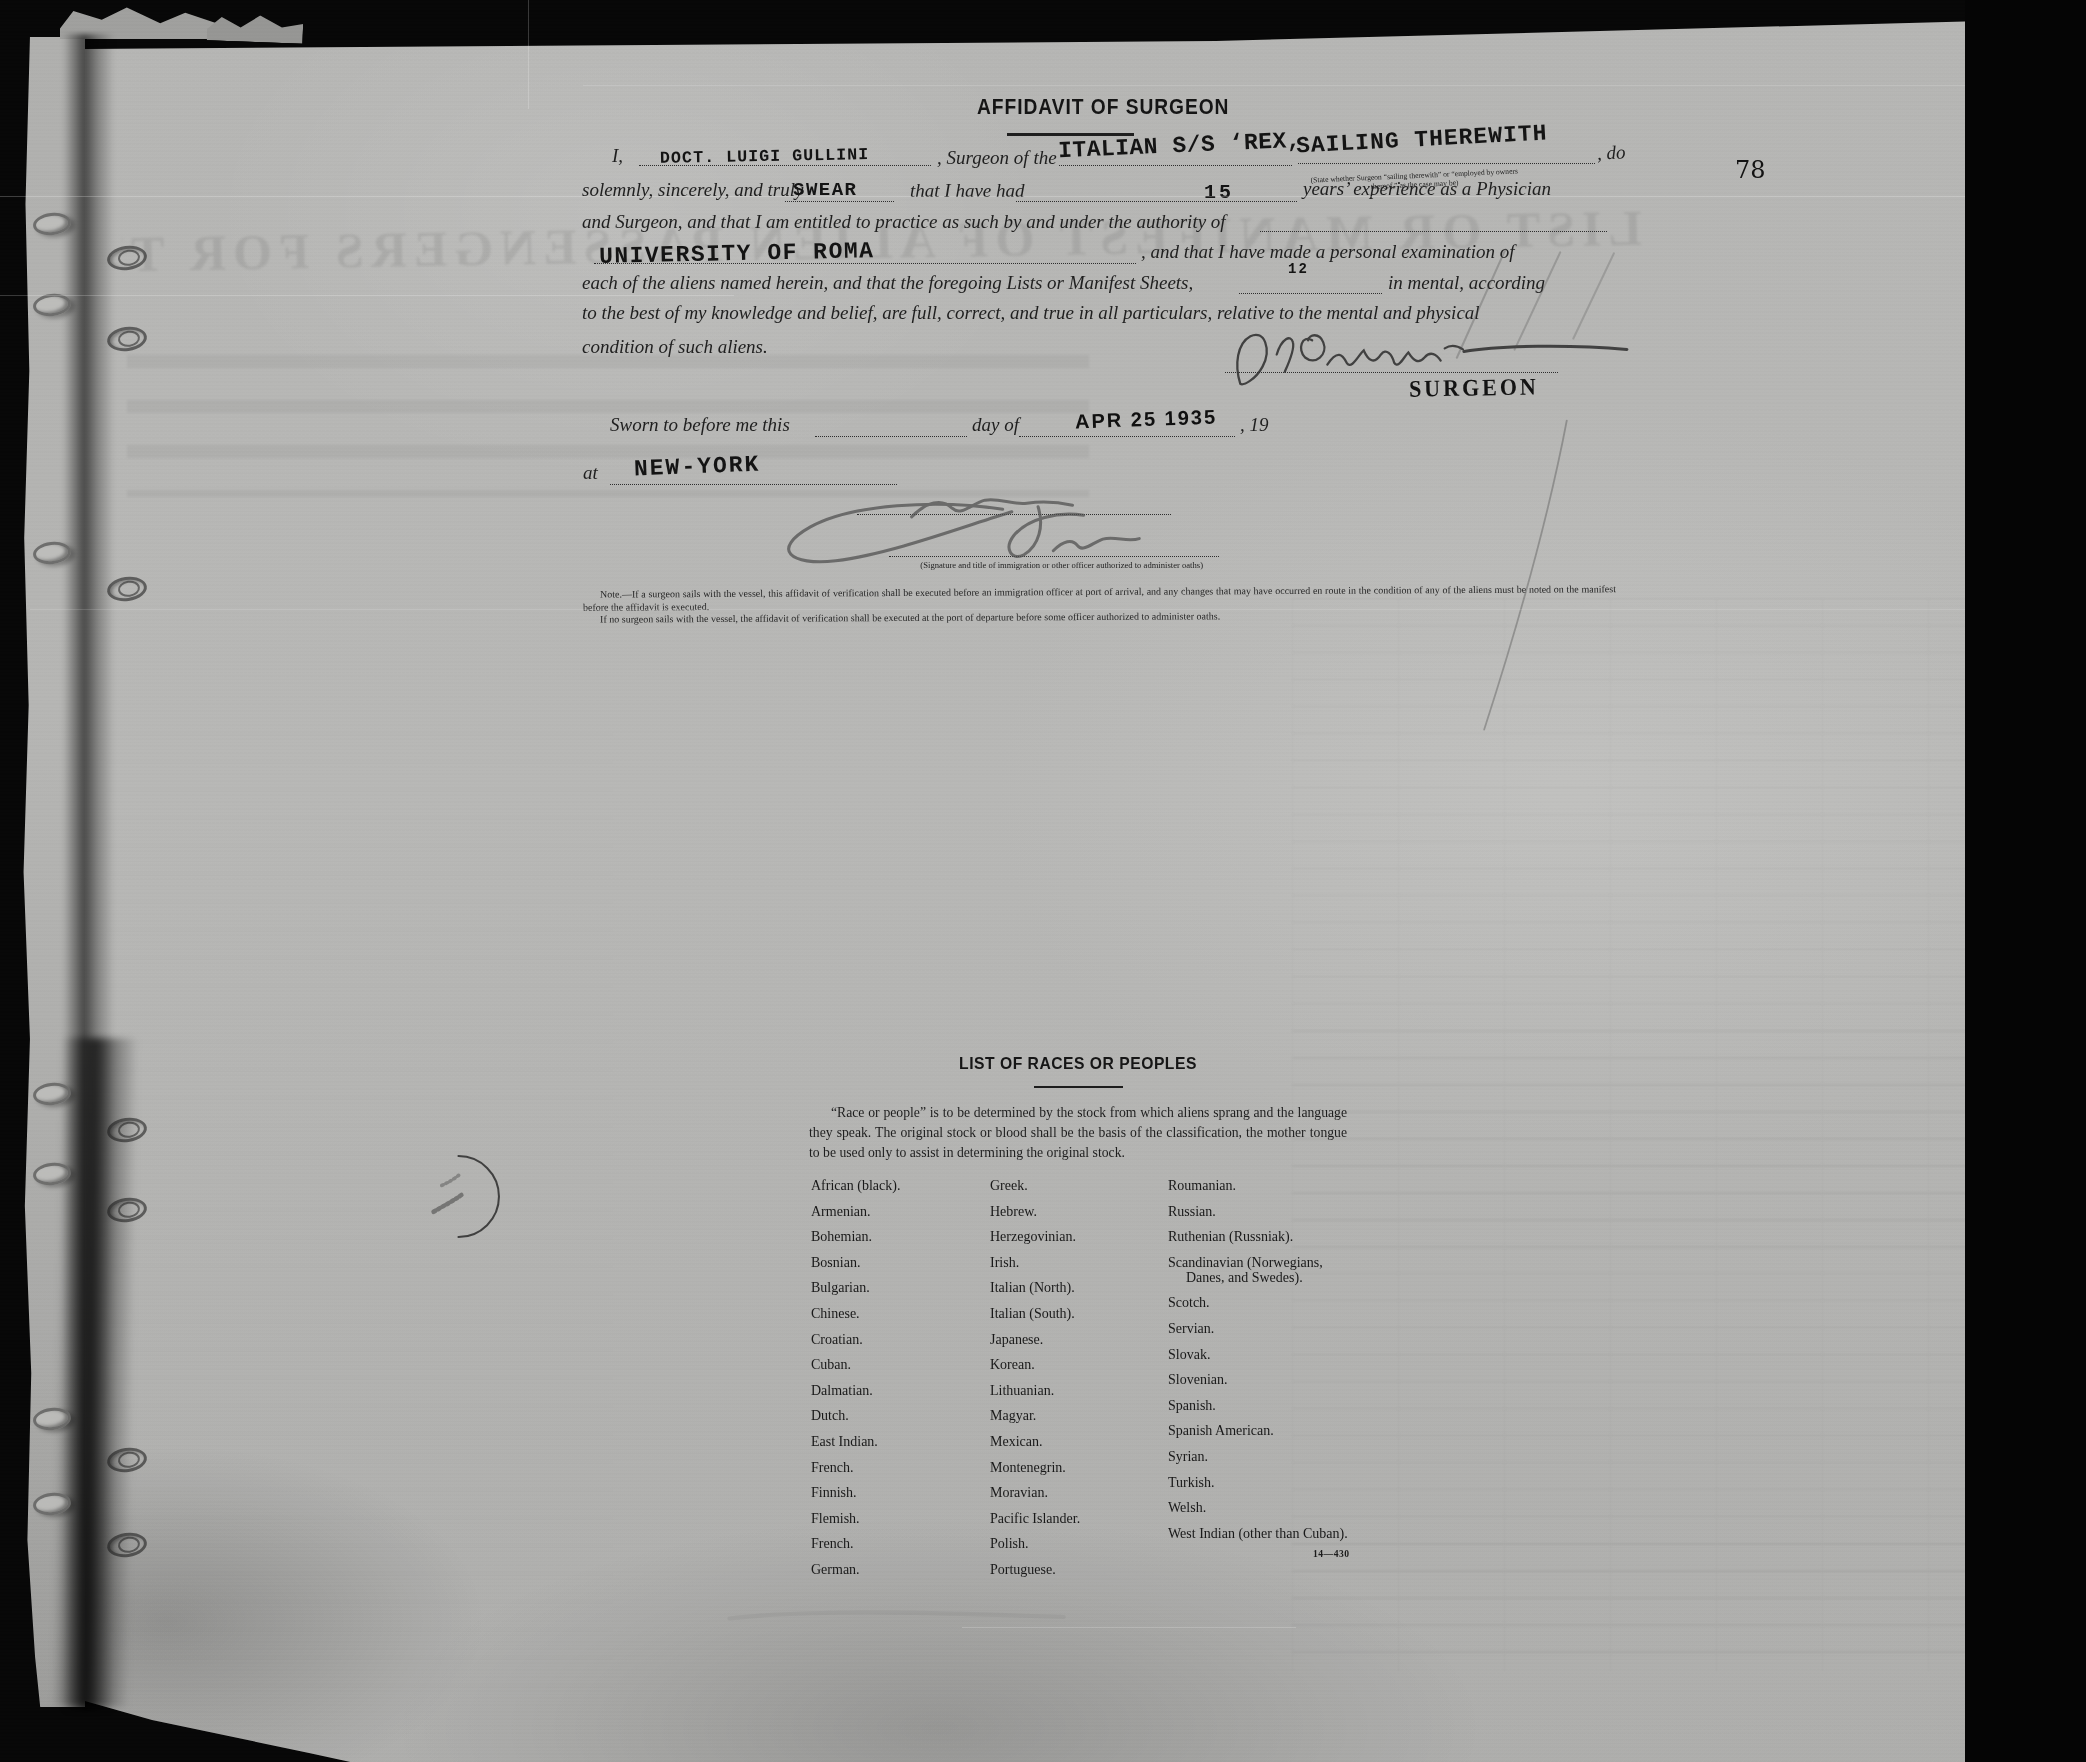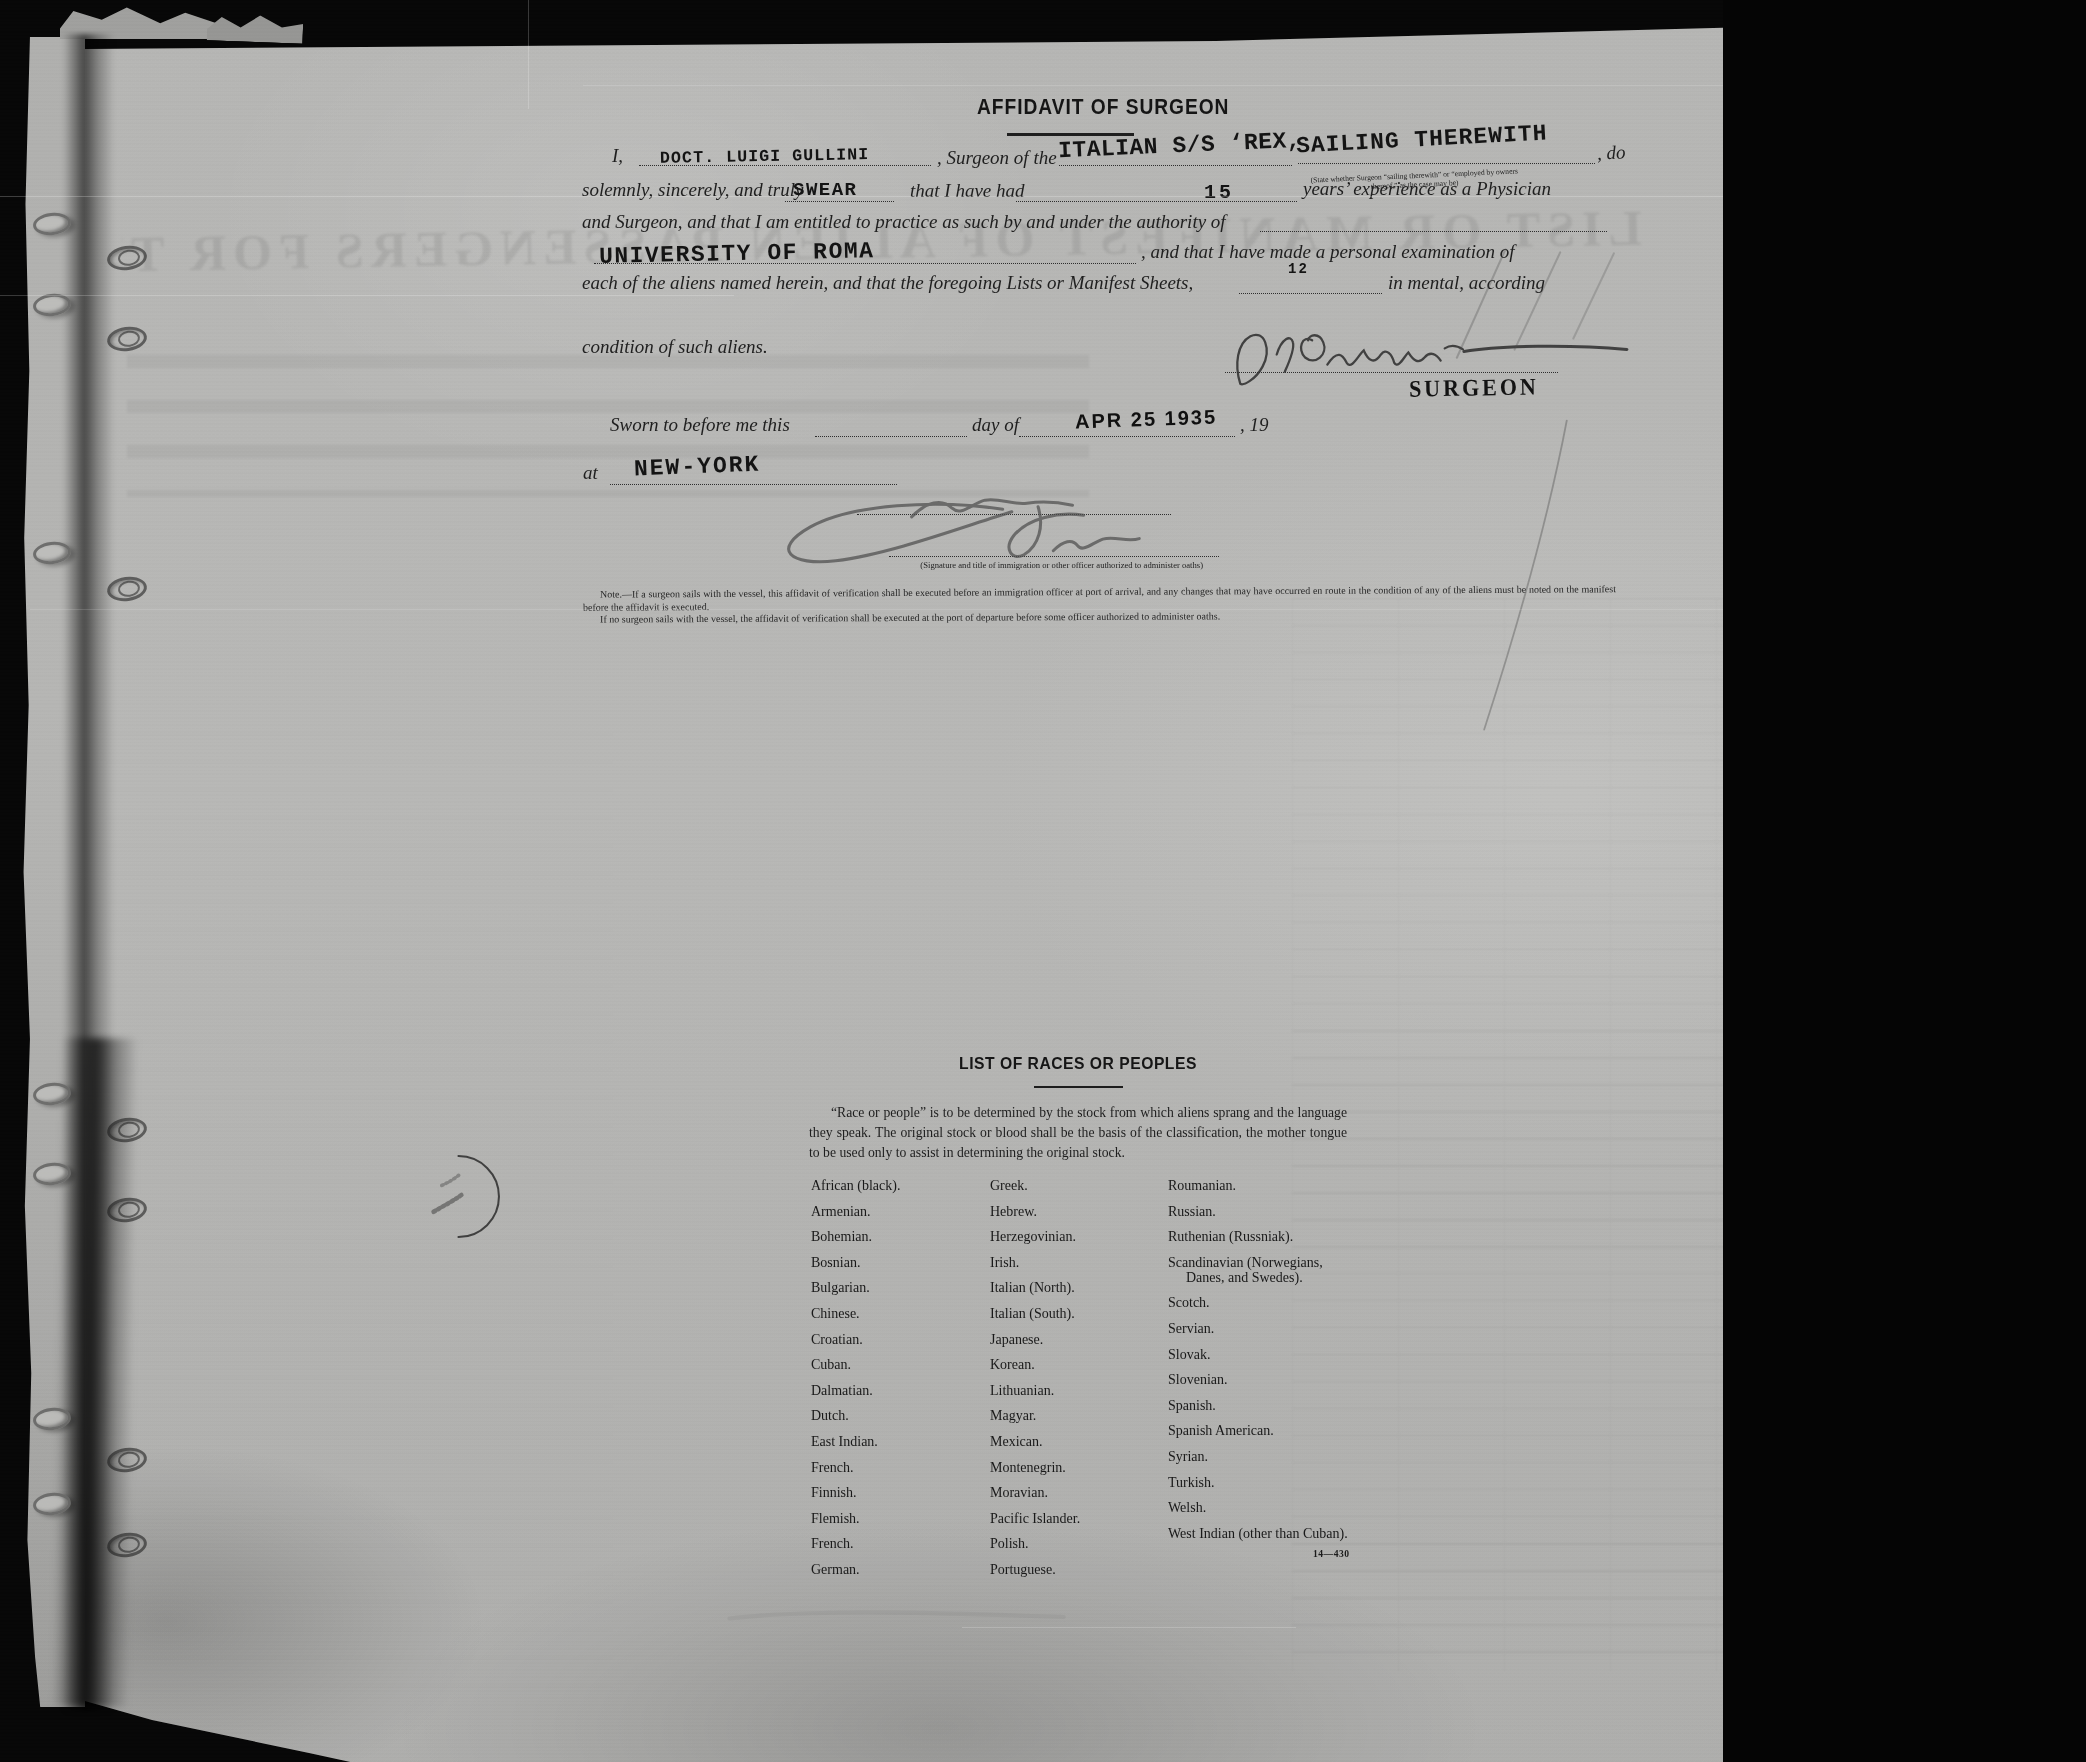--- a/index.html
+++ b/index.html
@@ -1,16 +1,16 @@
 <!DOCTYPE html>
 <html style="font-size:8px"><head>
 <meta charset="utf-8">
 <style>
   html,body{margin:0;padding:0;background:#050505;}
-  .canvas{position:relative;width:1723px;height:1763px;background:#070707;overflow:hidden;
+  .canvas{position:relative;width:1965px;height:1763px;background:#070707;overflow:hidden;
           font-family:"Liberation Serif", serif;}
   
   .prev-page-strip{position:absolute;left:21px;top:37px;width:64px;height:1670px;z-index:1;
     background:linear-gradient(180deg,#b0b0ae 0%,#b6b6b4 40%,#a9a9a7 80%,#9d9d9b 100%);
     clip-path:polygon(14% 0,100% 0,100% 100%,30% 100%,22% 97%,10% 90%,16% 80%,6% 70%,14% 60%,4% 50%,12% 40%,5% 30%,13% 20%,7% 10%);}
   .paper{position:absolute;left:0;top:0;width:2087px;height:1763px;z-index:1;
     background:
       radial-gradient(709px 456px at 30% 12%, rgba(255,255,255,.10), rgba(255,255,255,0) 60%),
       radial-gradient(810px 557px at 75% 45%, rgba(255,255,255,.05), rgba(0,0,0,.03) 70%),
       radial-gradient(912px 355px at 45% 98%, rgba(0,0,0,.14), rgba(0,0,0,0) 60%),
@@ -133,20 +133,21 @@
 
   <div class="dotline" style="left:594px;top:263px;width:542px;"></div>
   <span class="abs typed" style="left:599px;top:241px;font-size:23px;letter-spacing:1.5px;transform:rotate(-1.2deg);">UNIVERSITY OF ROMA</span>
   <span class="abs it" style="left:1141px;top:241px;">, and that I have made a personal examination of</span>
 
   <span class="abs it" style="left:582px;top:272px;">each of the aliens named herein, and that the foregoing Lists or Manifest Sheets,</span>
   <div class="dotline" style="left:1239px;top:293px;width:143px;"></div>
   <span class="abs typed" style="left:1288px;top:261px;font-size:14px;letter-spacing:2px;">12</span>
   <span class="abs it" style="left:1388px;top:272px;">in mental, according</span>
 
+  <span class="abs it" style="left:582px;top:302px;">to the best of my knowledge and belief, are full, correct, and true in all particulars, relative to the mental and physical</span>
   <span class="abs it" style="left:582px;top:336px;">condition of such aliens.</span>
 
   <svg class="abs" style="left:1216px;top:319px;z-index:6;" width="420" height="76" viewBox="0 0 830 150">
     <g fill="none" stroke="#2d2d2d" stroke-width="4.5" stroke-linecap="round" opacity=".85">
       <path d="M 48 128 C 36 90 42 48 68 34 C 96 20 110 60 92 94 C 78 120 54 132 48 128"></path>
       <path d="M 120 70 C 130 38 148 30 152 46 C 156 60 144 86 136 104"></path>
       <path d="M 190 42 C 170 30 160 60 176 76 C 196 92 222 70 212 46 C 204 26 184 30 182 42"></path>
       <path d="M 220 90 C 240 60 250 70 258 86 C 268 102 282 70 292 62 C 300 80 312 92 326 70 C 336 56 348 70 352 86 C 360 100 372 74 380 66 C 390 82 400 90 412 76 C 424 62 436 70 444 82"></path>
       <path d="M 452 58 C 464 50 476 52 488 60"></path>
       <path d="M 490 64 C 560 52 700 50 812 60" stroke-width="6"></path>

